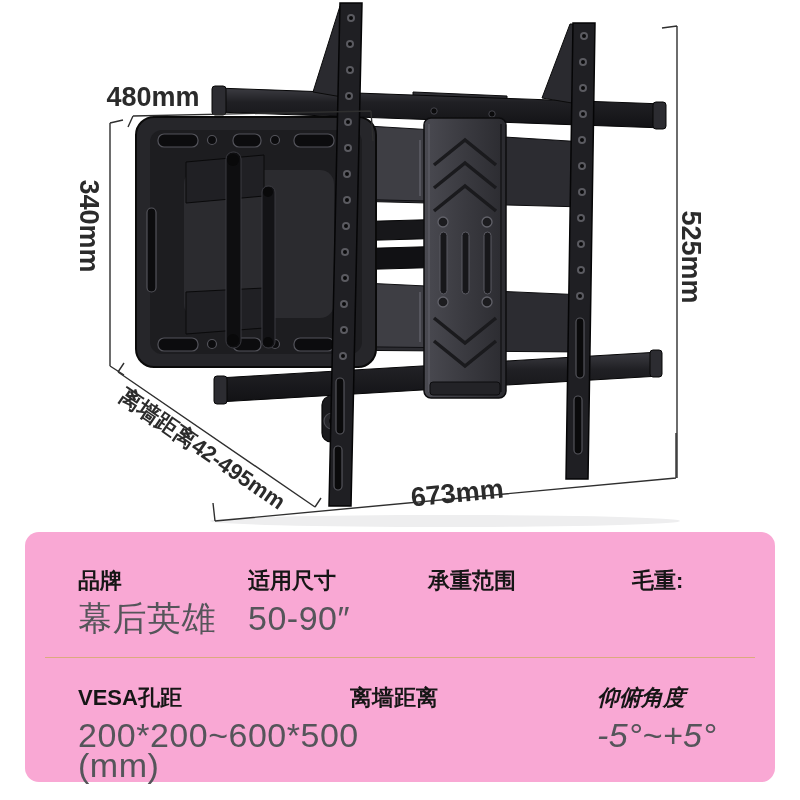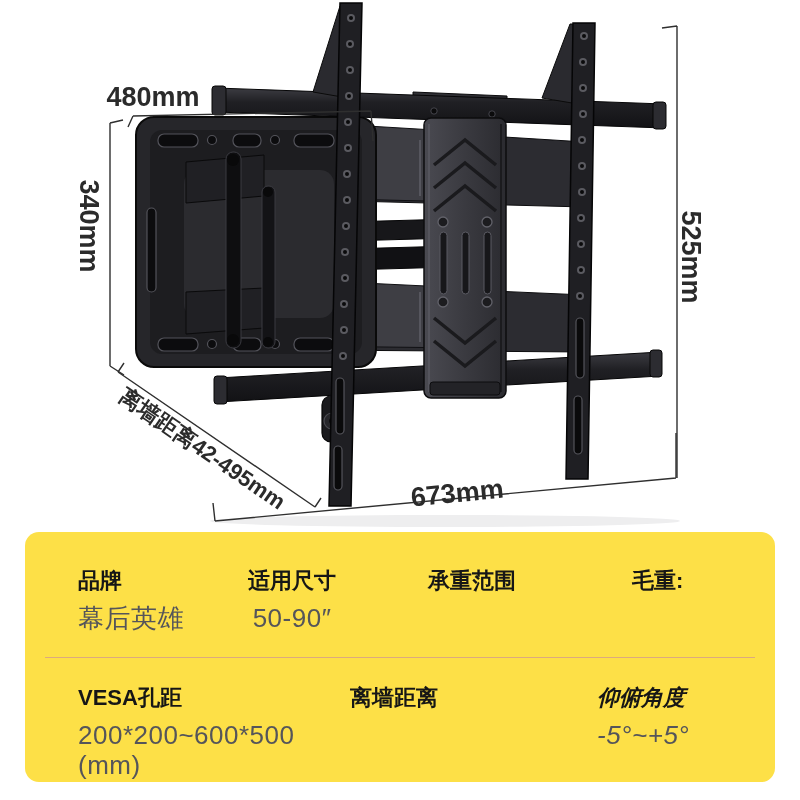--- a/index.html
+++ b/index.html
@@ -8,36 +8,36 @@
     background:#ffffff;
     font-family:"Liberation Sans","DejaVu Sans",sans-serif;
   }
   .figure{position:absolute;left:0;top:0;width:652px;height:535px;}
   svg text{font-family:"Liberation Sans","DejaVu Sans",sans-serif;}
   .dim-label{font-size:27px;font-weight:bold;fill:#2b2b2b;}
   .dim-label-diag{font-size:22px;font-weight:bold;fill:#2b2b2b;}
 
   .spec-card{
     position:absolute;left:25px;top:532px;width:750px;height:250px;
-    background:#fde047;border-radius:14px;
+    background:#f9a8d4;border-radius:14px;
   }
   .divider{
     position:absolute;left:20px;right:20px;top:125px;height:0;
     border-top:1.5px solid #dcaa7e;
   }
   .cell{position:absolute;}
   .cell-label{
     font-size:22px;font-weight:bold;color:#161616;line-height:26px;white-space:nowrap;
   }
   .cell-value{
-    font-size:26px;font-weight:normal;color:#55555a;line-height:30px;
+    font-size:34px;font-weight:normal;color:#55555a;line-height:30px;
     margin-top:9px;white-space:nowrap;letter-spacing:0.5px;
   }
   .r1c1{left:53px;top:36px;}
-  .r1c2{left:223px;top:36px;text-align:center;}
+  .r1c2{left:223px;top:36px;}
   .r1c3{left:403px;top:36px;}
   .r1c4{left:567px;top:36px;margin-left:40px;}
   .r2c1{left:53px;top:153px;}
   .r2c2{left:325px;top:153px;}
   .r2c3{left:572px;top:153px;font-style:italic;}
 </style>
 </head>
 <body>
 
 <div class="figure">

